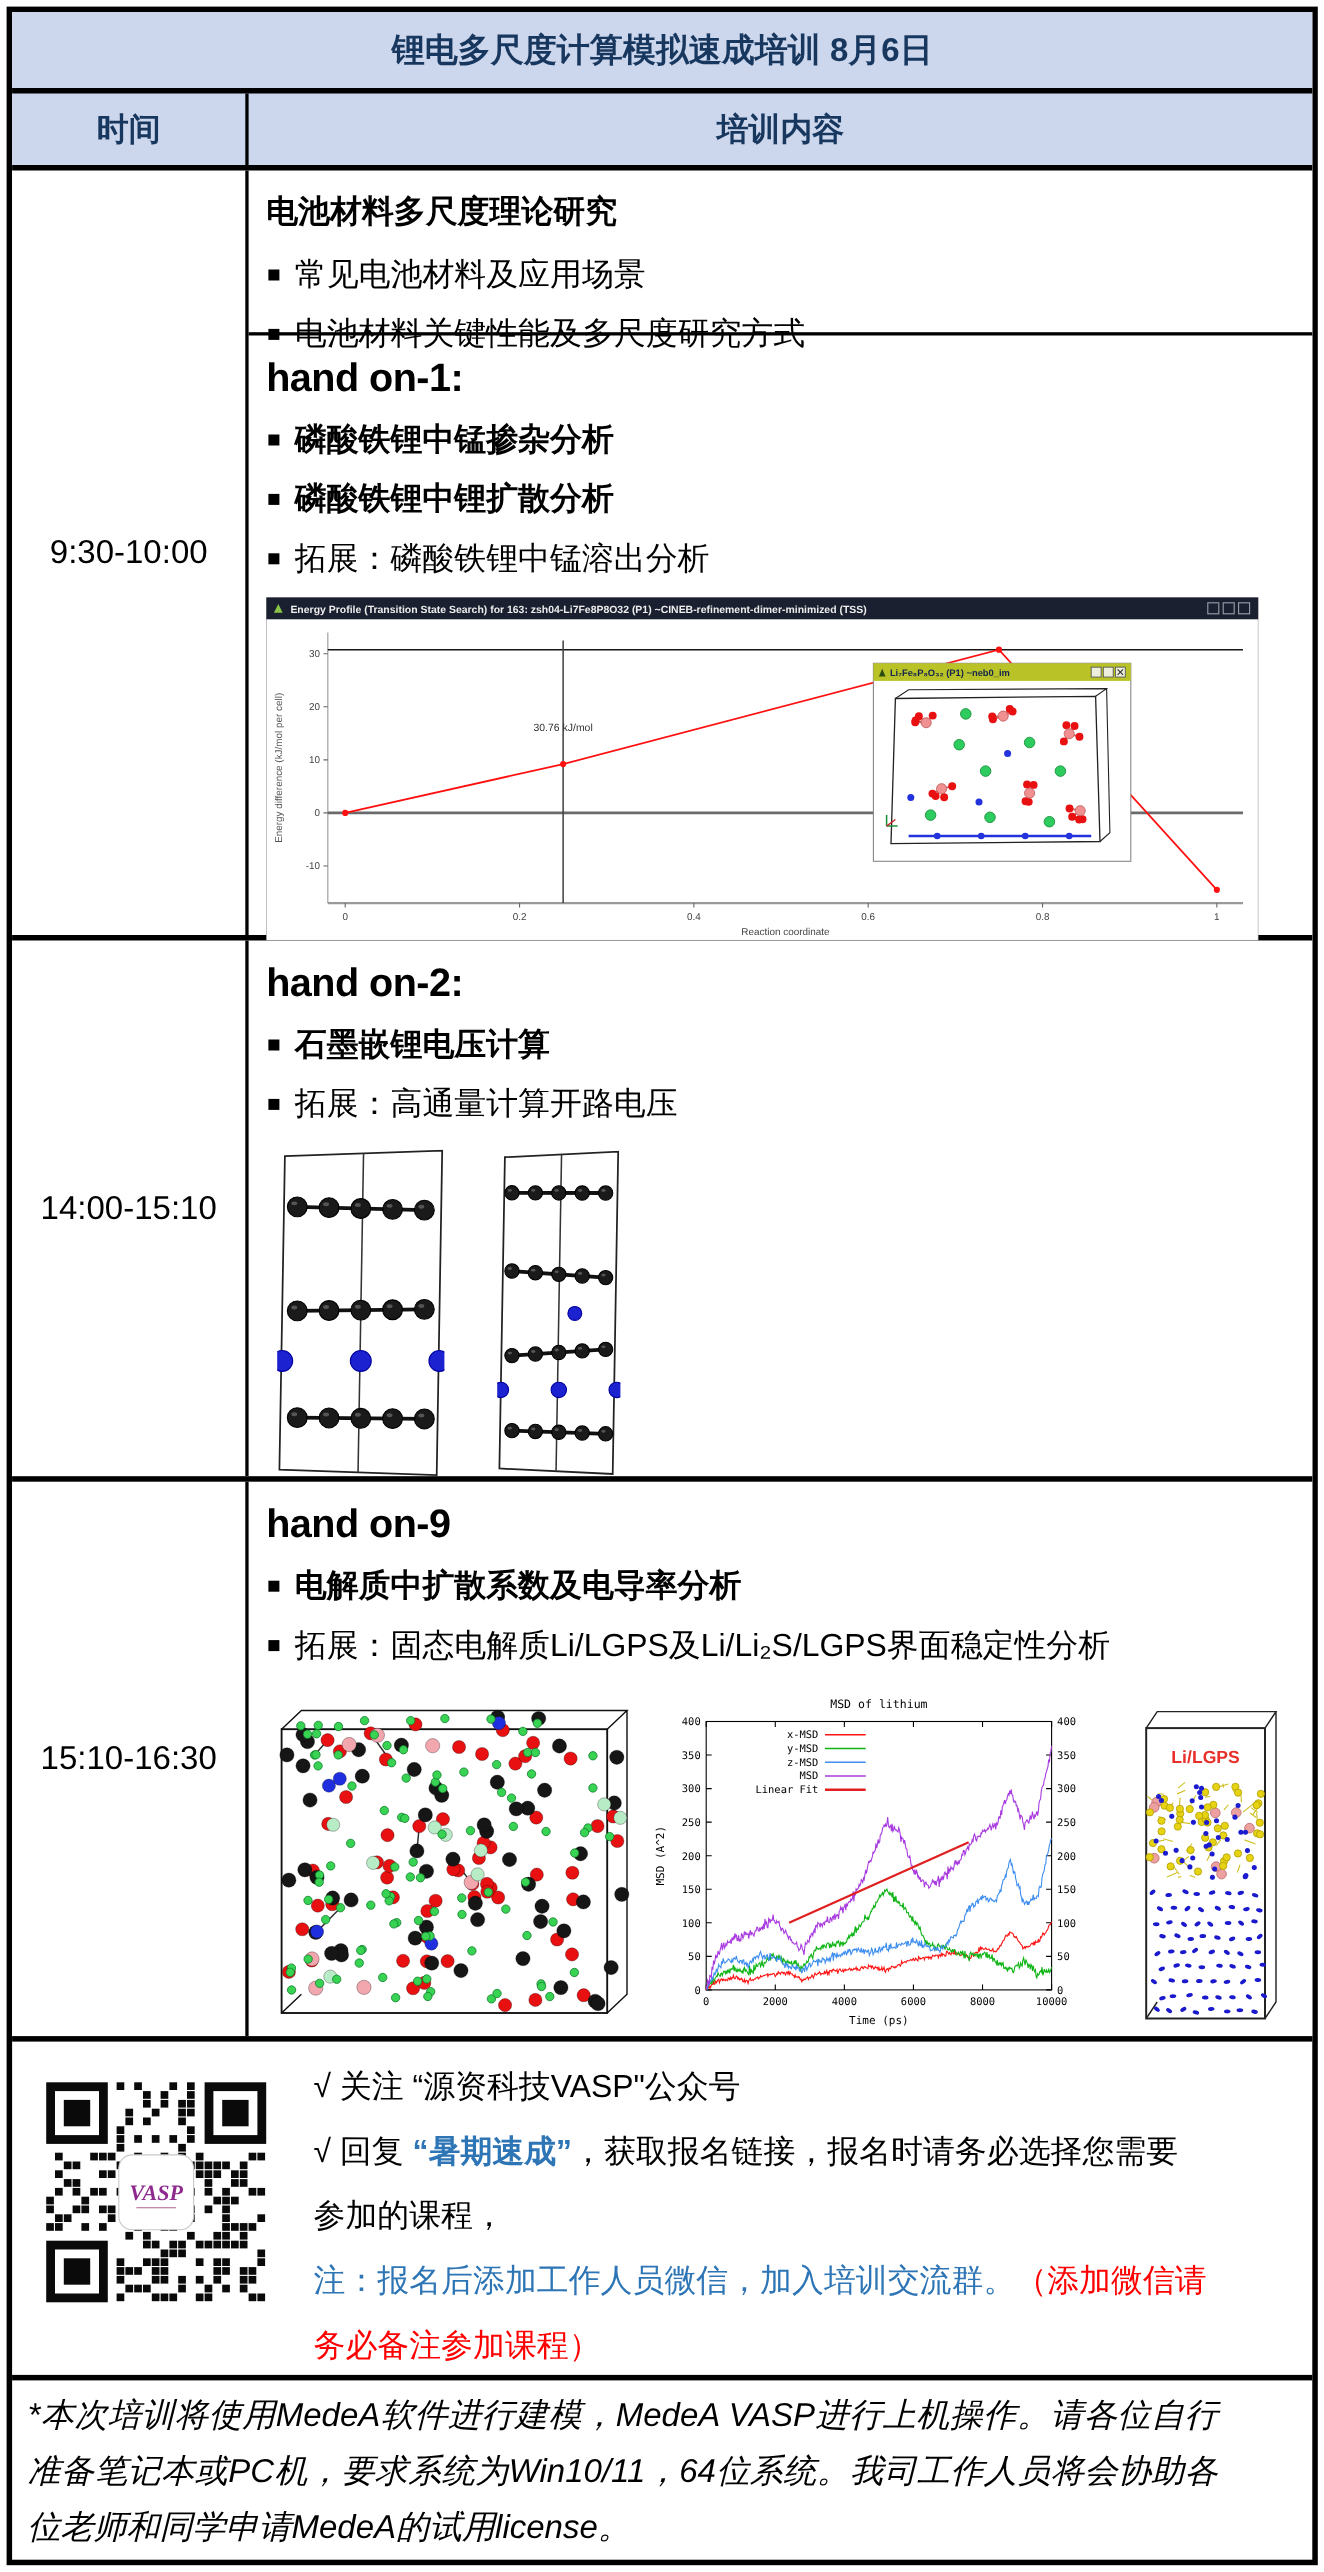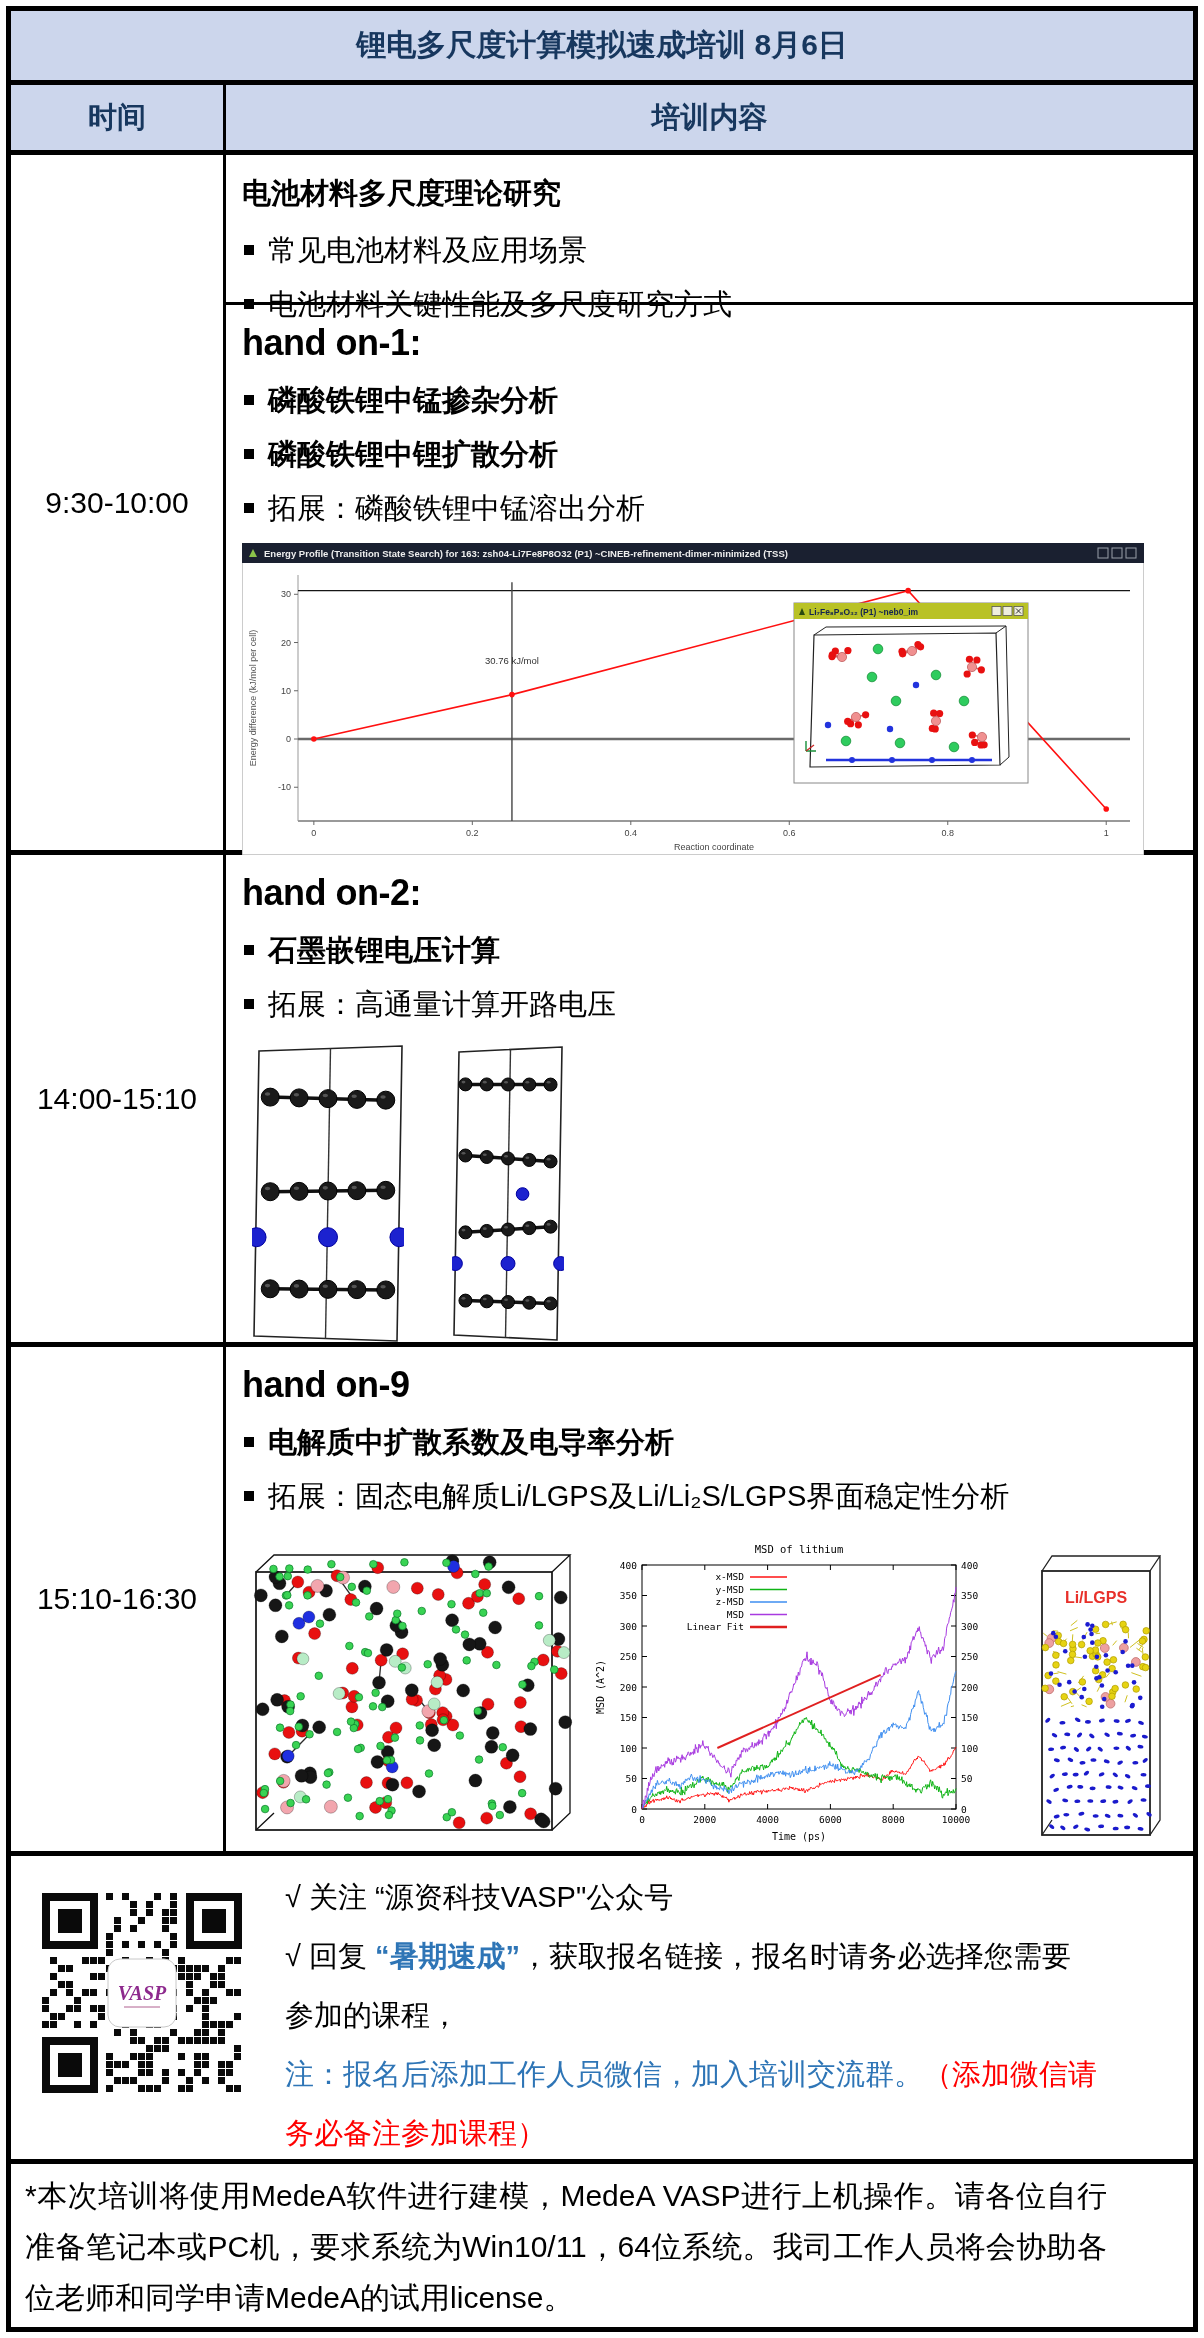--- a/index.html
+++ b/index.html
@@ -20,21 +20,21 @@
   .h{font-size:29px;font-weight:bold;margin:6px 4px 0 0;line-height:44px;}
   .h.latin{font-weight:700;font-size:36px;letter-spacing:-0.5px;}
   .bullet{font-size:29px;line-height:38px;margin-top:16px;display:flex;align-items:center;}
   .bullet .sq{width:10px;height:10px;background:#000;display:inline-block;margin:0 14px 0 2px;flex-shrink:0;}
   .bullet.b span.txt{font-weight:bold;}
   .figs{display:flex;align-items:center;}
   .qr-row{height:308px;box-sizing:border-box;display:flex;padding:10px 12px 0 18px;}
   .qr-text{margin-left:30px;flex:1;padding-top:2px;}
   .ln{font-size:29px;line-height:59px;white-space:nowrap;}
   .blue{color:#2e75b6;} .blue.b{font-weight:bold;} .red{color:#ff0000;}
-  .foot-row{flex:1;box-sizing:border-box;padding:6px 86px 4px 14px;}
+  .foot-row{flex:1;box-sizing:border-box;padding:6px 86px 4px 14px;font-style:italic;}
   .foot-row div{font-size:30px;line-height:51px;text-align:justify;}
   svg{display:block;}
 </style>
 </head>
 <body>
 
 <div class="frame">
 
   <div class="title-row">
     <span>锂电多尺度计算模拟速成培训 8月6日</span>

